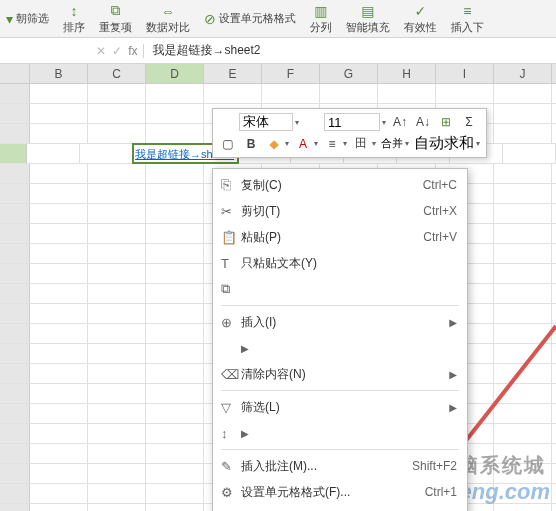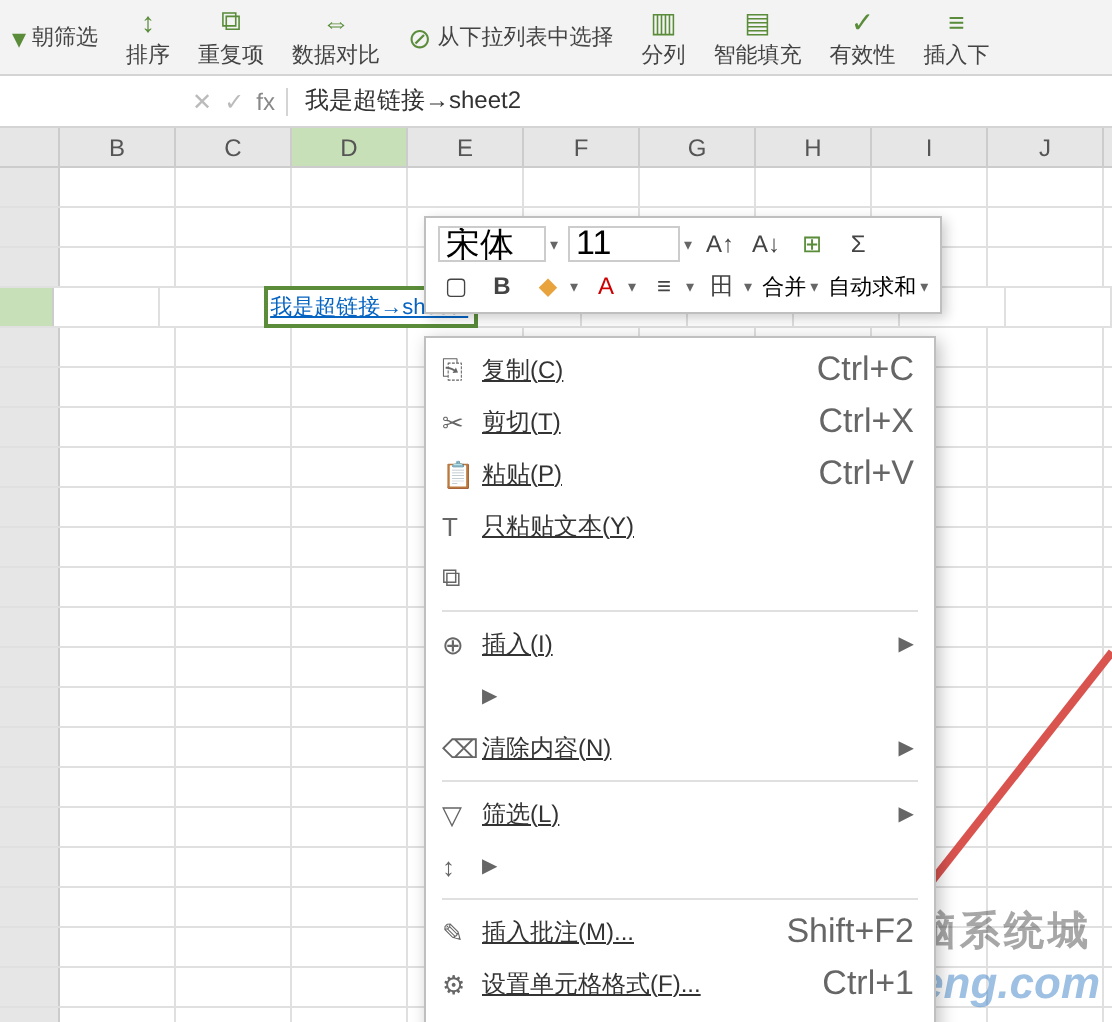--- a/index.html
+++ b/index.html
@@ -19,29 +19,29 @@
 .col-h.active { background: #c8e0b8; }
 .rows { position: relative; }
 .row { display: flex; height: 20px; border-bottom: 1px solid #e0e0e0; }
 .row-h { width: 30px; background: #e6e6e6; border-right: 1px solid #ccc; text-align: center; color: #555; line-height: 20px; font-size: 11px; }
 .row-h.active { background: #c8e0b8; }
 .cell { width: 58px; border-right: 1px solid #e0e0e0; line-height: 20px; padding: 0 2px; font-size: 11px; }
 .cell.selected { outline: 2px solid #5a8c3a; outline-offset: -1px; position: relative; z-index: 1; }
 .cell.linkcell { color: #0563c1; text-decoration: underline; white-space: nowrap; overflow: visible; width: 116px; }
 .mini-toolbar { position: absolute; left: 212px; top: 108px; background: #fff; border: 1px solid #bfbfbf; box-shadow: 2px 2px 6px rgba(0,0,0,.2); padding: 4px 6px; display: flex; flex-direction: column; gap: 3px; z-index: 5; }
 .mini-row { display: flex; align-items: center; gap: 5px; }
-.mini-input { border: 1px solid #ccc; width: 54px; height: 18px; font-size: 17px; padding: 0 3px; }
+.mini-input { border: 1px solid #ccc; width: 54px; height: 18px; font-size: 13px; padding: 0 3px; margin-left: 20px; }
 .mini-input.num { width: 56px; }
 .mini-btn { width: 18px; height: 18px; border: 1px solid transparent; display: flex; align-items: center; justify-content: center; font-size: 12px; color: #444; cursor: pointer; }
 .arrow-down { font-size: 8px; color: #666; margin-left: -3px; }
 .context-menu { position: absolute; left: 212px; top: 168px; width: 256px; background: #fff; border: 1px solid #bfbfbf; box-shadow: 2px 2px 8px rgba(0,0,0,.25); z-index: 6; padding: 3px 0; }
 .menu-item { display: flex; align-items: center; height: 26px; padding: 0 10px 0 8px; cursor: pointer; font-size: 12px; color: #333; }
 .menu-item .mi-icon { width: 20px; color: #666; font-size: 13px; }
-.menu-item .mi-label { flex: 1; text-decoration: underline; }
-.menu-item .mi-short { color: #666; font-size: 17px; }
+.menu-item .mi-label { flex: 1; }
+.menu-item .mi-short { color: #666; font-size: 12px; }
 .menu-item .mi-arrow { color: #666; font-size: 10px; }
 .menu-sep { height: 1px; background: #e0e0e0; margin: 3px 8px; }
 .red-line { position: absolute; z-index: 3; pointer-events: none; }
 .watermark { position: absolute; right: 6px; bottom: 6px; font-size: 22px; color: rgba(60,130,200,.5); font-style: italic; font-weight: bold; z-index: 2; pointer-events: none; }
 .watermark2 { position: absolute; right: 10px; bottom: 32px; font-size: 20px; color: rgba(60,60,60,.45); font-weight: bold; z-index: 2; pointer-events: none; letter-spacing: 2px; }
 </style>
 </head>
 <body>
 
 <div class="ribbon">
@@ -56,21 +56,21 @@
   <div class="ribbon-item">
     <span class="ico">⧉</span>
     <span>重复项</span>
   </div>
   <div class="ribbon-item">
     <span class="ico">⇔</span>
     <span>数据对比</span>
   </div>
   <div class="ribbon-item small">
     <span class="ico">⊘</span>
-    <span>从下拉列表中选择</span>
+    <span>设置单元格格式</span>
   </div>
   <div class="ribbon-item">
     <span class="ico">▥</span>
     <span>分列</span>
   </div>
   <div class="ribbon-item">
     <span class="ico">▤</span>
     <span>智能填充</span>
   </div>
   <div class="ribbon-item">
@@ -391,21 +391,21 @@
     <span class="mini-btn" style="color:#e8a33d">◆</span>
       <span class="arrow-down">▾</span>
     <span class="mini-btn" style="color:#c00">A</span>
       <span class="arrow-down">▾</span>
     <span class="mini-btn">≡</span>
       <span class="arrow-down">▾</span>
     <span class="mini-btn">田</span>
       <span class="arrow-down">▾</span>
     <span style="font-size:11px">合并</span>
       <span class="arrow-down">▾</span>
-    <span style="font-size:11px">自动求和</span>
+    <span style="font-size:15px">自动求和</span>
       <span class="arrow-down">▾</span>
   </div>
 </div>
 
 <div class="context-menu" id="ctx">
     <div class="menu-item">
       <span class="mi-icon">⎘</span>
       <span class="mi-label">复制(C)</span>
       <span class="mi-short">Ctrl+C</span>
     </div>

